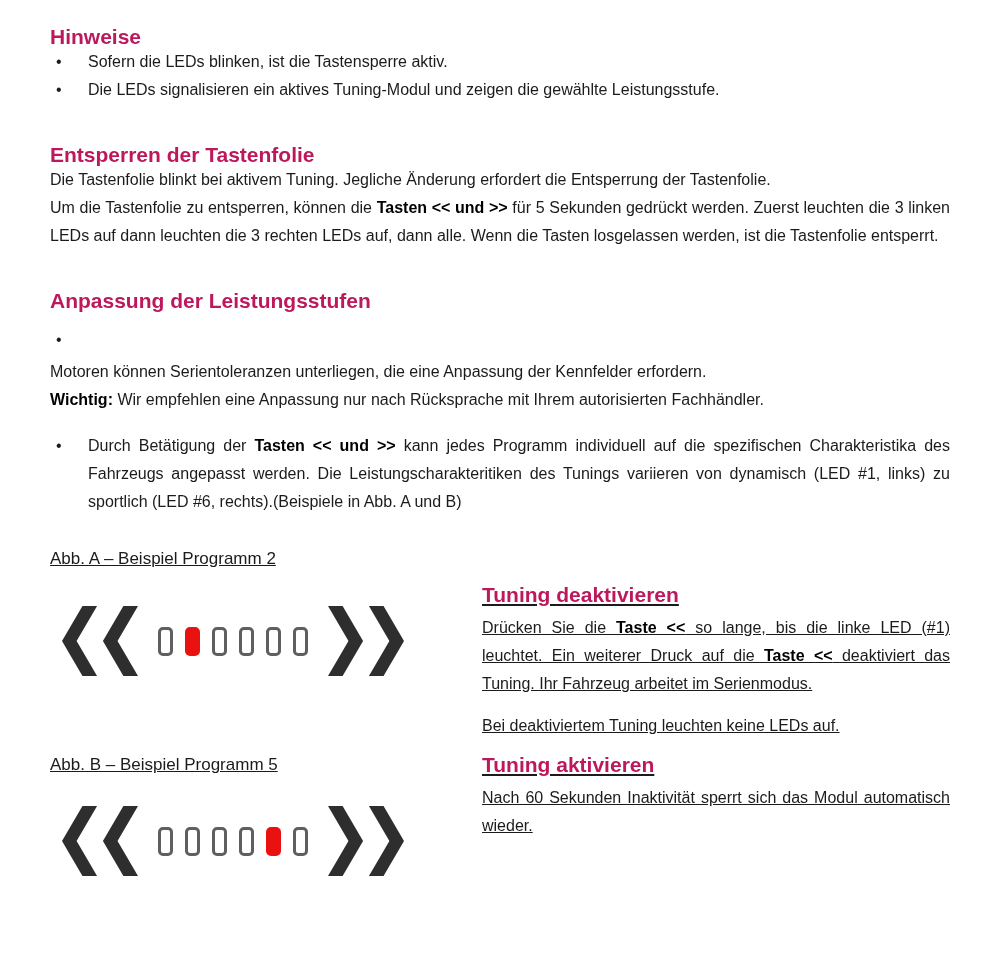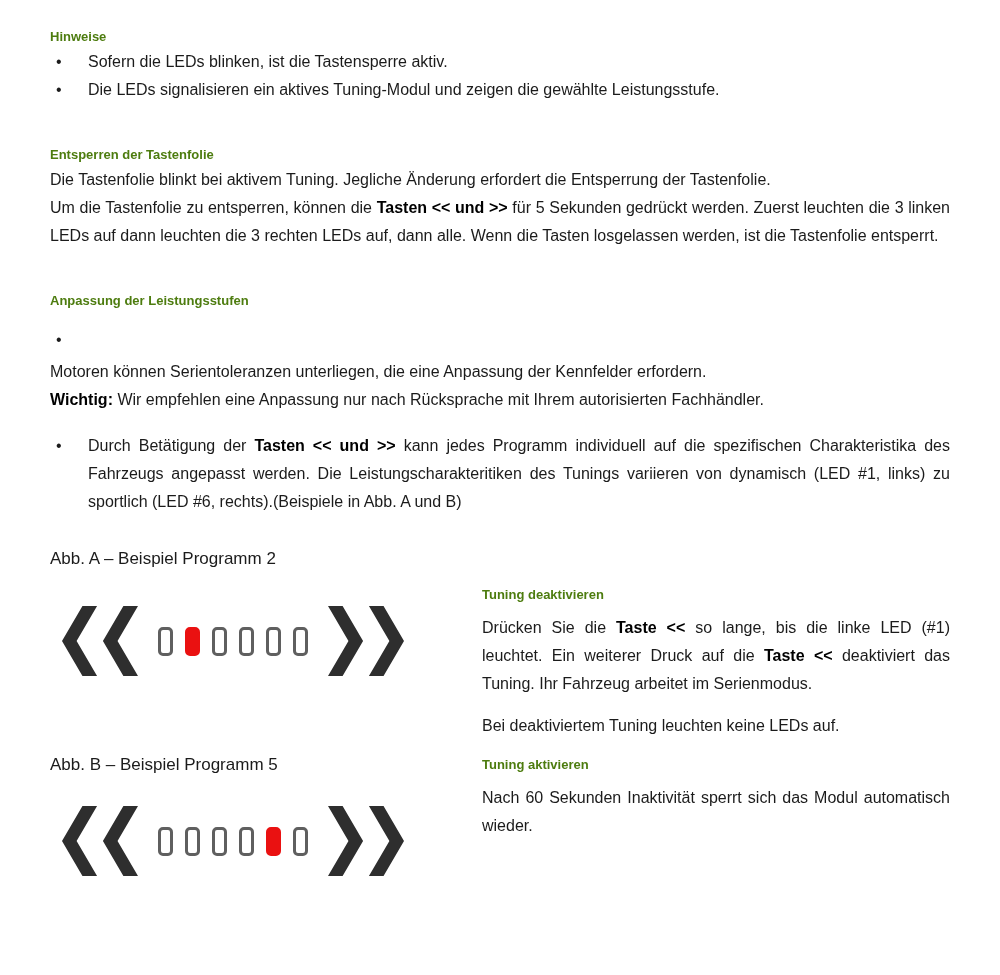--- a/index.html
+++ b/index.html
@@ -10,22 +10,22 @@
     box-sizing:border-box;
     padding:26px 50px 0 50px;
     font-family:"Liberation Sans", sans-serif;
     font-size:16px;
     line-height:28px;
     color:#1b1b1b;
     overflow:hidden;
   }
   .section-title{
     font-weight:700;
-    font-size:13px;
-    color:#4d7c0f;
+    font-size:21px;
+    color:#be185d;
     line-height:22px;
   }
   .mt-sm{margin-top:8px;}
   .mt-md{margin-top:24px;}
   .mt-lg{margin-top:40px;}
   .bullet{display:flex;}
   .bullet .dot{
     flex:0 0 32px;
     text-align:left;
     padding-left:6px;
@@ -36,20 +36,21 @@
   b{font-weight:700;color:#000000;}
   .para{margin:0;}
   .gap8{margin-top:8px;}
   .gap14{margin-top:14px;flex-direction:column;}
   .gap18{margin-top:18px;}
   
   .twocol{
     display:grid;
     grid-template-columns:432px 1fr;
     margin-top:32px;
+    text-decoration:underline;
   }
   .figlabel{
     font-size:17px;
     line-height:22px;
   }
   .ledfig{
     display:flex;
     align-items:center;
     gap:20px;
     margin-left:12px;

